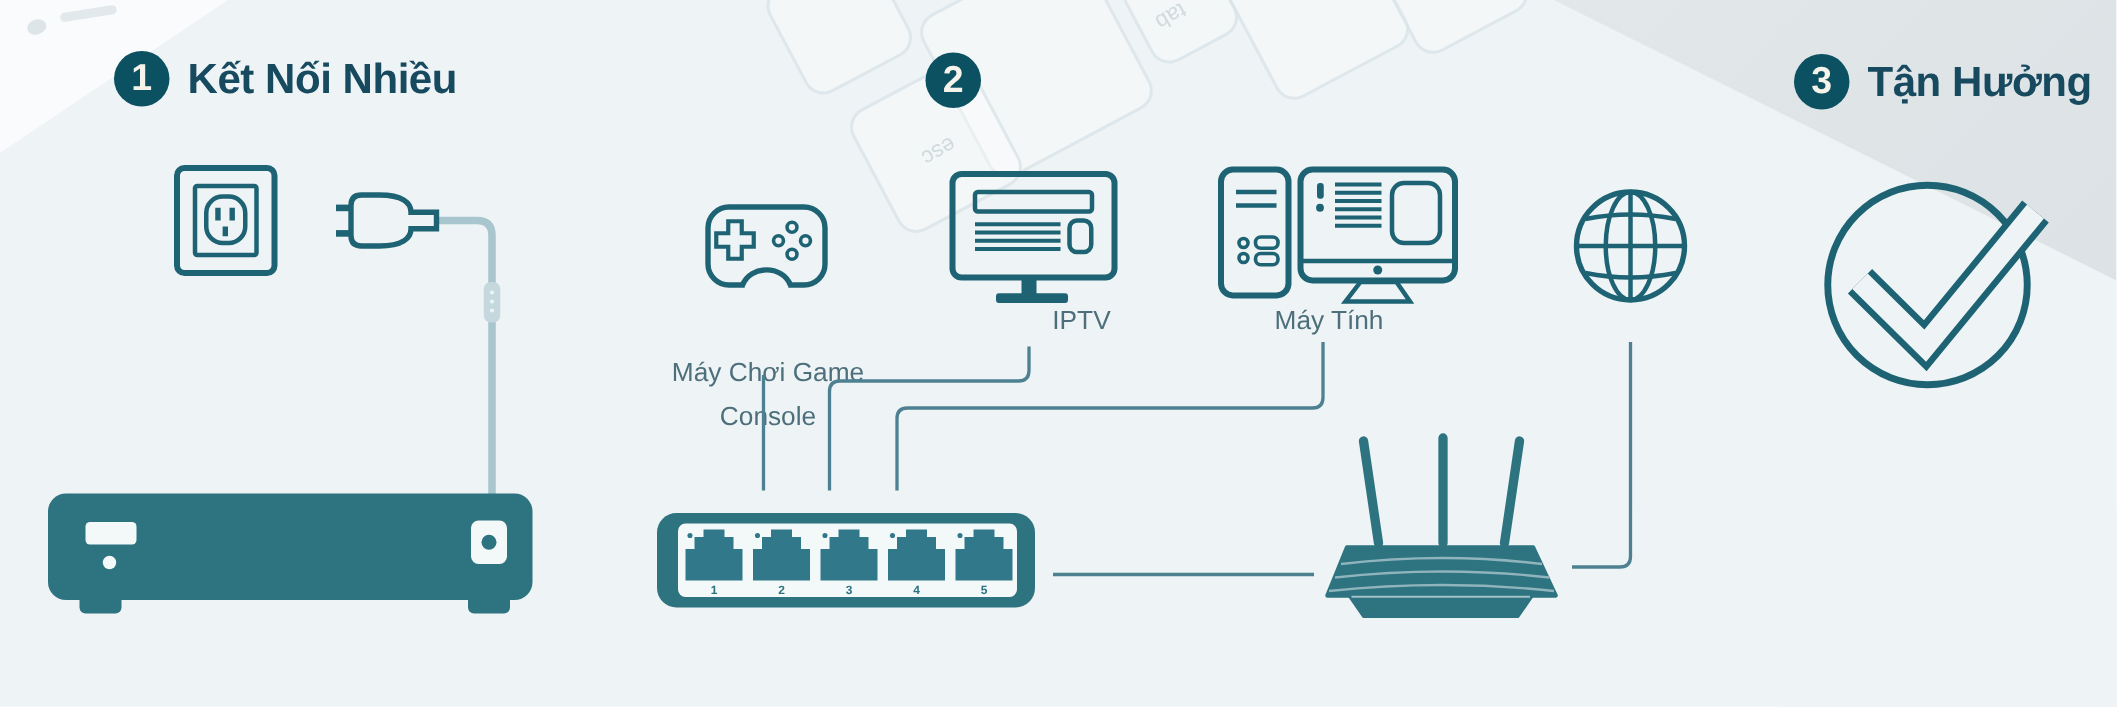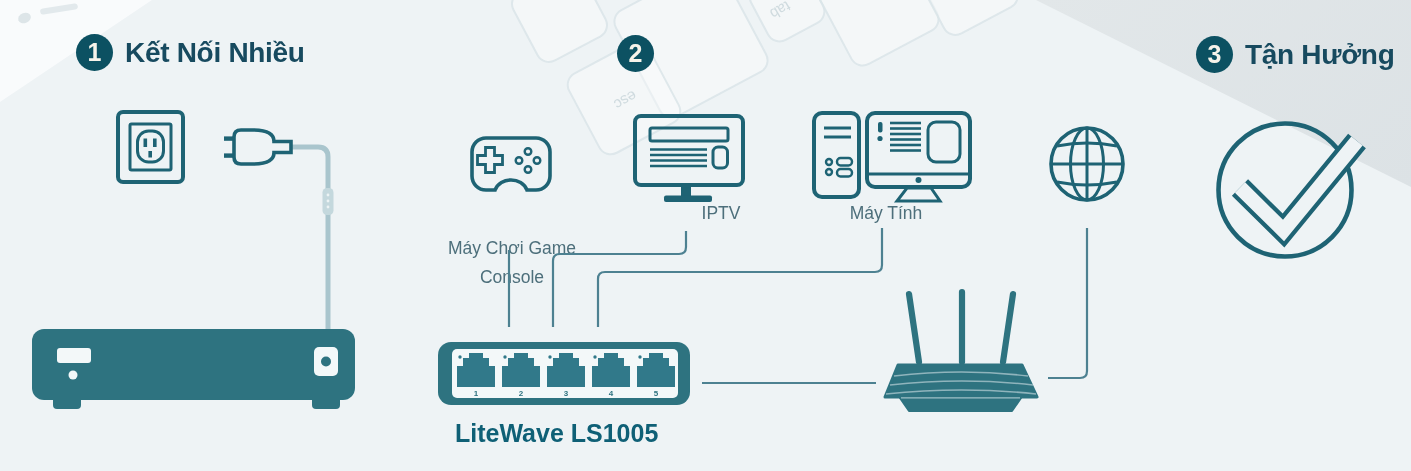--- a/index.html
+++ b/index.html
@@ -49,21 +49,20 @@
   </div>
   <div class="step" style="left:1196px;top:36px;">
     <div class="step-num">3</div>
     <div class="step-title">Tận Hưởng</div>
   </div>
 
   <div class="dev-label" style="left:512px;top:203px;margin-top:35px;">Máy Chơi Game</div>
   <div class="dev-label" style="left:512px;top:231px;margin-top:36px;">Console</div>
   <div class="dev-label" style="left:721px;top:203px;">IPTV</div>
   <div class="dev-label" style="left:886px;top:203px;">Máy Tính</div>
-  <div class="model-label">LiteWave LS1005</div>
 
   <svg width="1411" height="471" viewBox="0 0 1411 471">
 
     <g fill="none" stroke="#1e6374">
       <rect x="118" y="112" width="65" height="70" rx="5" stroke-width="4"></rect>
       <rect x="130" y="124" width="41" height="46" rx="1.5" stroke-width="3"></rect>
       <rect x="137.5" y="131" width="26" height="31" rx="11" stroke-width="3"></rect>
       <rect x="143.5" y="138.5" width="3.6" height="8.5" fill="#1e6374" stroke="none"></rect>
       <rect x="153" y="138.5" width="3.6" height="8.5" fill="#1e6374" stroke="none"></rect>
       <rect x="148.4" y="151" width="3.6" height="6.5" fill="#1e6374" stroke="none"></rect>

